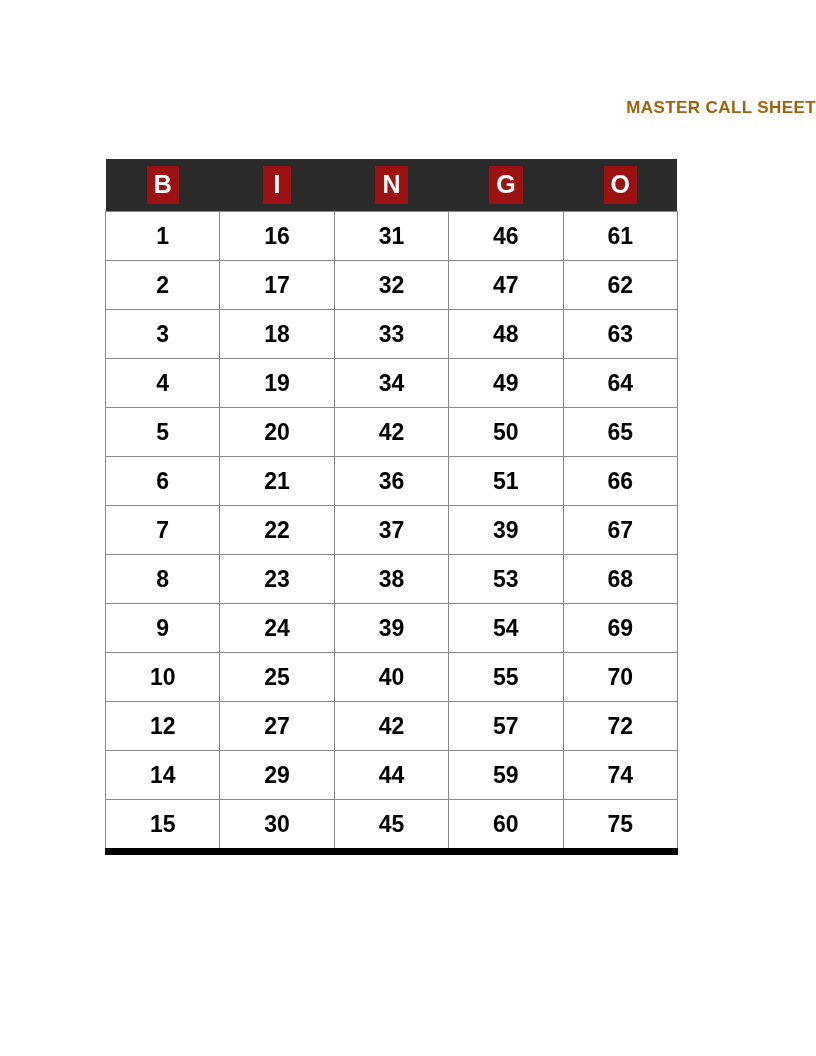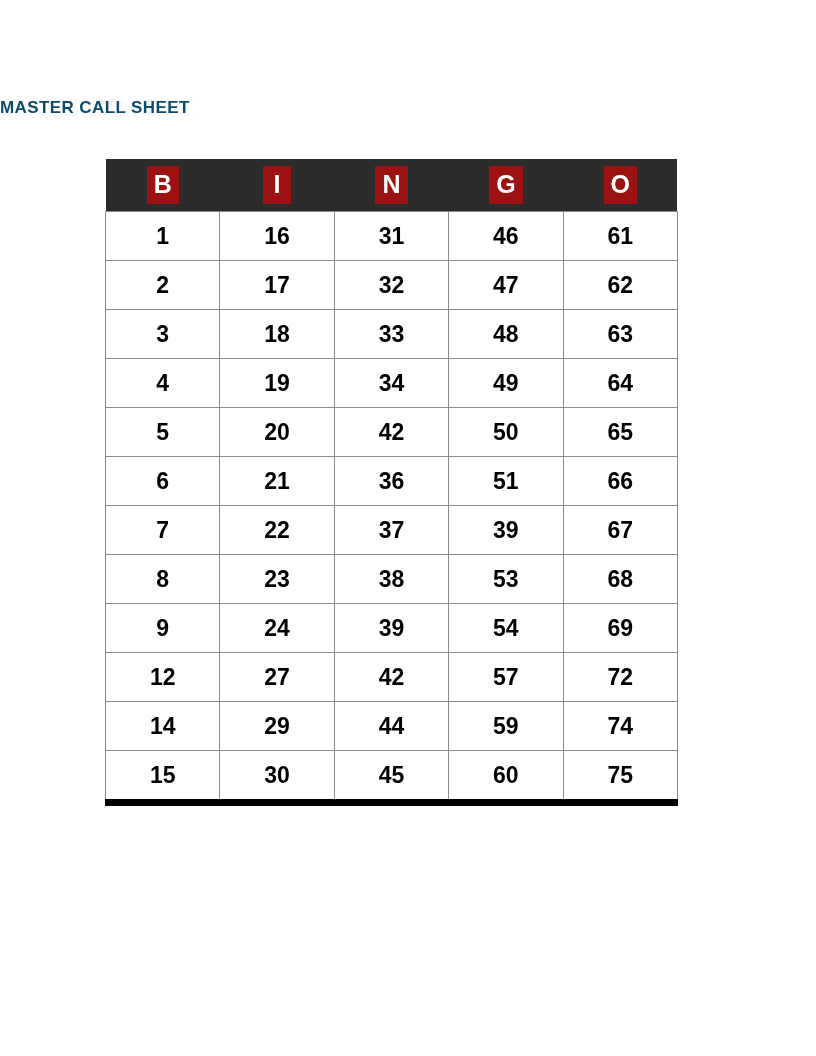--- a/index.html
+++ b/index.html
@@ -18,25 +18,25 @@
     width: 816px;
     height: 1056px;
     position: relative;
     box-sizing: border-box;
   }
   .title {
     position: absolute;
     top: 98px;
     left: 0;
     width: 816px;
-    text-align: left;
+    text-align: right;
     font-size: 17px;
     font-weight: bold;
     letter-spacing: 0.4px;
-    color: #0c4a6e;
+    color: #a16207;
   }
   .sheet-wrap {
     position: absolute;
     top: 159px;
     left: 105px;
     width: 572px;
   }
   table.bingo {
     border-collapse: collapse;
     table-layout: fixed;
@@ -164,20 +164,27 @@
           <td>68</td>
         </tr>
         <tr>
           <td>9</td>
           <td>24</td>
           <td>39</td>
           <td>54</td>
           <td>69</td>
         </tr>
         <tr>
+          <td>10</td>
+          <td>25</td>
+          <td>40</td>
+          <td>55</td>
+          <td>70</td>
+        </tr>
+        <tr>
           <td>12</td>
           <td>27</td>
           <td>42</td>
           <td>57</td>
           <td>72</td>
         </tr>
         <tr>
           <td>14</td>
           <td>29</td>
           <td>44</td>

